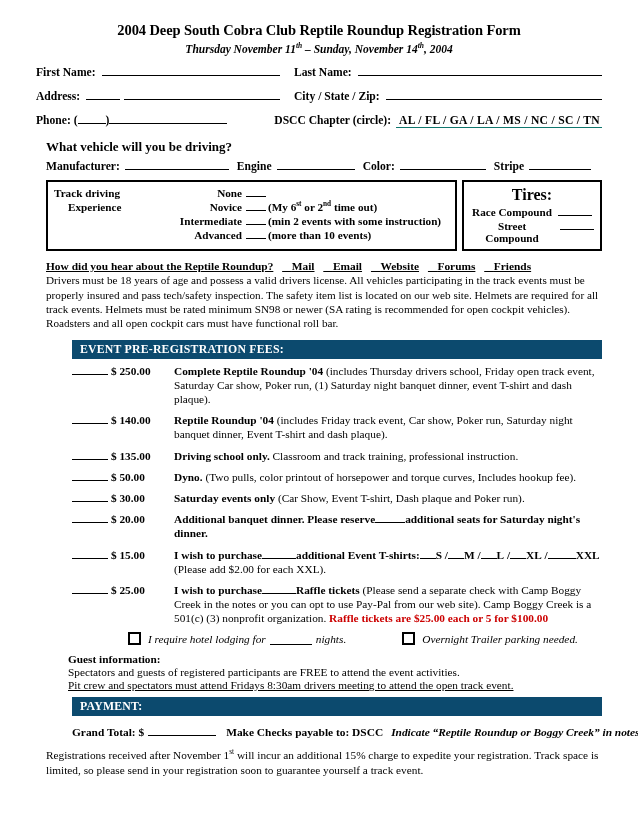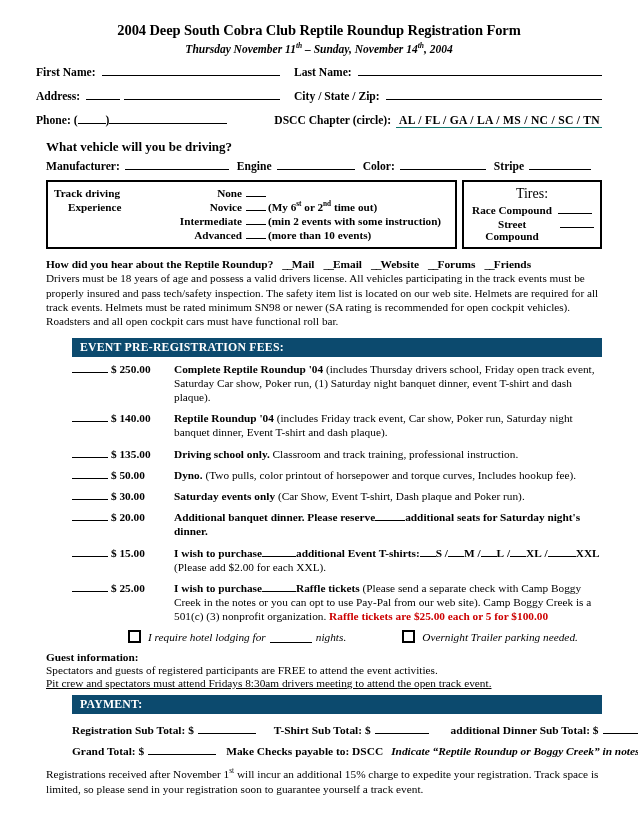--- a/index.html
+++ b/index.html
@@ -124,33 +124,34 @@
     font-weight: bold;
     row-gap: 1px;
     align-items: baseline;
   }
   .exp-grid .lvl { text-align: right; padding-right: 2px; }
   .exp-grid .blank { border-bottom: 1px solid #000; height: 0.9em; margin: 0 2px; }
   .exp-grid .note { font-size: 11.2px; }
   .exp-label-1 { grid-row: 1; grid-column: 1; }
   .exp-label-2 { grid-row: 2; grid-column: 1; padding-left: 14px; }
 
-  .tire-title { font-weight: normal; font-size: 14px; }
+  .tire-title { font-weight: bold; font-size: 16px; }
   .tire-line {
     display: flex; align-items: baseline; justify-content: center;
     font-weight: bold; font-size: 11.2px; margin-top: 1px;
   }
   .tire-line .blank { width: 34px; border-bottom: 1px solid #000; height: 0.9em; margin-left: 6px; }
 
   
   .hear {
     font-weight: bold;
     font-size: 11.4px;
     margin-top: 9px;
     margin-left: 46px;
+    text-decoration: underline;
   }
   .hear .opt { margin-left: 9px; }
   .hear .opt::before { content: "__"; letter-spacing: -1px; }
   .disclaimer {
     font-size: 11.2px;
     margin-top: 1px;
     margin-left: 46px;
     margin-right: 36px;
     line-height: 1.28;
     text-align: left;
@@ -210,21 +211,21 @@
     width: 9px; height: 9px;
     border: 2px solid #000;
     display: inline-block;
     margin-right: 7px;
     flex: none;
   }
   .checkline .gap { width: 56px; }
   .nights-line { display:inline-block; width: 42px; border-bottom: 1px solid #000; height: 0.9em; margin: 0 4px; }
 
   
-  .guest { margin-left: 46px; margin-right: 36px; margin-top: 8px; font-size: 11.3px; }
+  .guest { margin-left: 68px; margin-right: 36px; margin-top: 8px; font-size: 11.3px; }
   .guest .hdr { font-weight: bold; }
   .guest .ln { margin-top: 1px; }
 
   
   .payrow {
     margin-left: 72px; margin-right: 36px;
     display: flex; align-items: baseline;
     font-weight: bold; font-size: 11.4px;
     margin-top: 8px;
   }
@@ -439,34 +440,20 @@
   <div class="guest">
     <div class="hdr">Guest information:</div>
     <div class="ln">Spectators and guests of registered participants are FREE to attend the event activities.</div>
     <div class="ln u">Pit crew and spectators must attend Fridays 8:30am drivers meeting to attend the open track event.</div>
   </div>
 
   <div class="barwrap" style="margin-top:6px;">
     <div class="bar">PAYMENT:</div>
   </div>
 
-  <div class="payrow">
-    <span class="seg">
-        <span>Registration Sub Total: $</span>
-        <span class="pl pl-60"></span>
-      </span>
-    <span class="seg">
-        <span>T-Shirt Sub Total: $</span>
-        <span class="pl pl-56"></span>
-      </span>
-    <span class="seg">
-        <span>additional Dinner Sub Total: $</span>
-        <span class="pl pl-64"></span>
-      </span>
-  </div>
 
   <div class="payrow">
     <span class="seg">
         <span>Grand Total: $</span>
         <span class="pl pl-70"></span>
       </span>
     <span class="seg">Make Checks payable to: DSCC</span>
     <span class="seg i" style="font-weight:bold;margin-left:8px;">Indicate  “Reptile Roundup or Boggy Creek” in notes.</span>
   </div>
 

